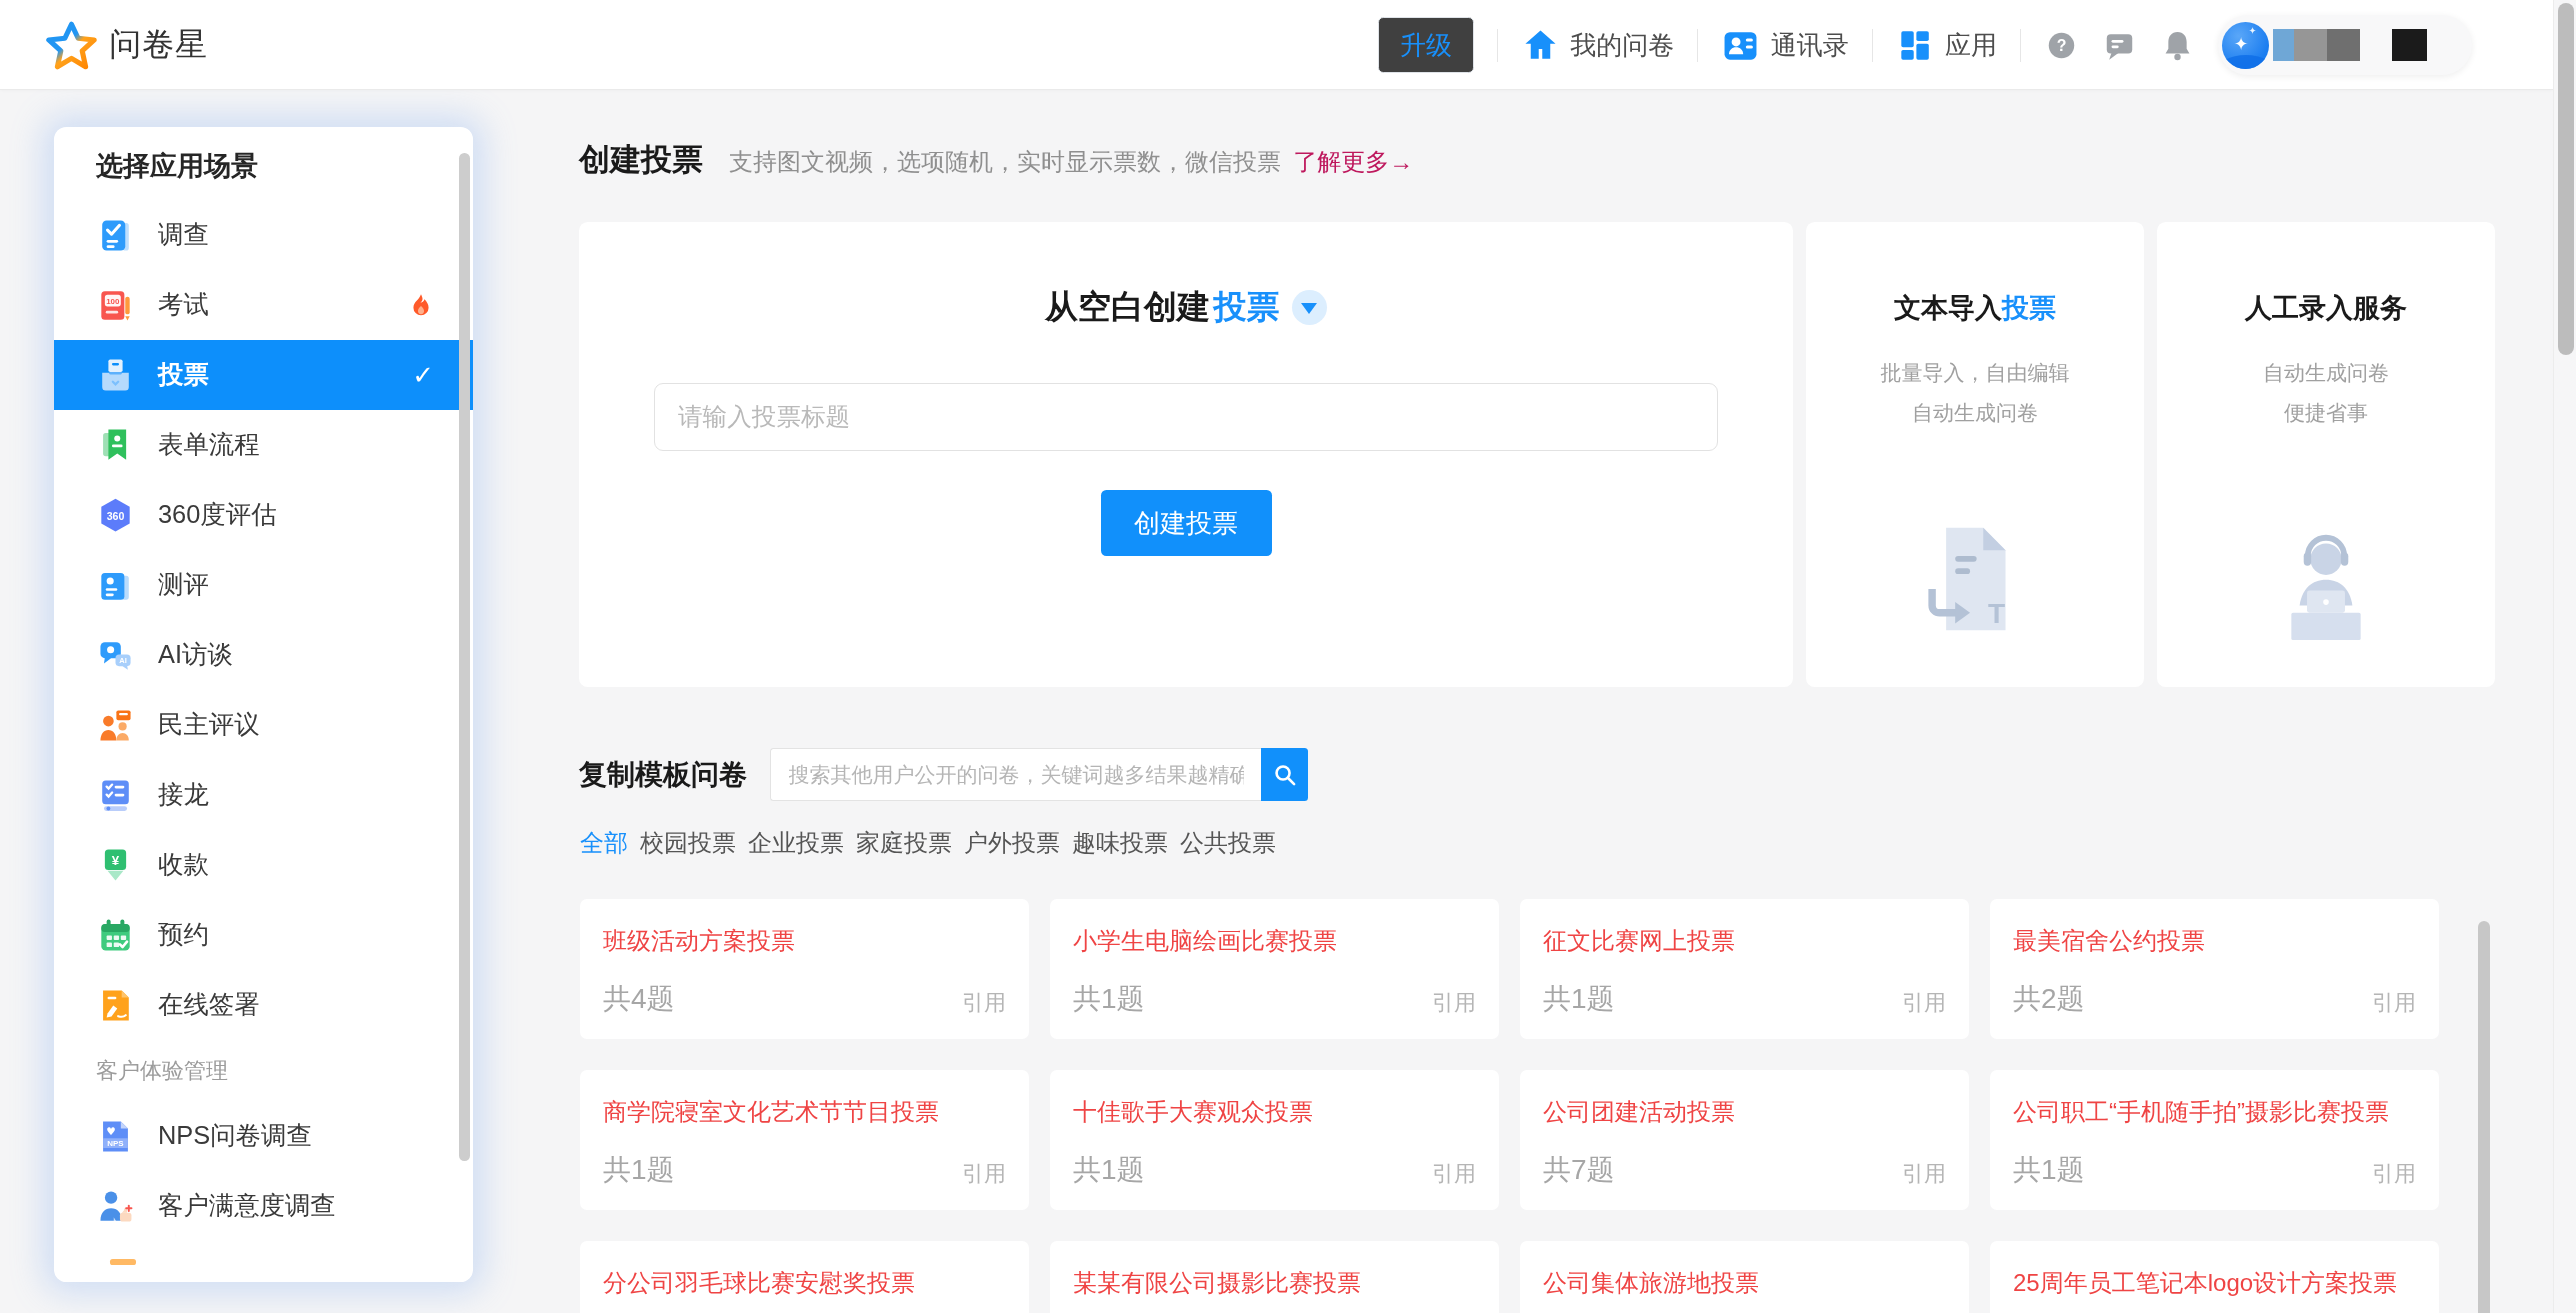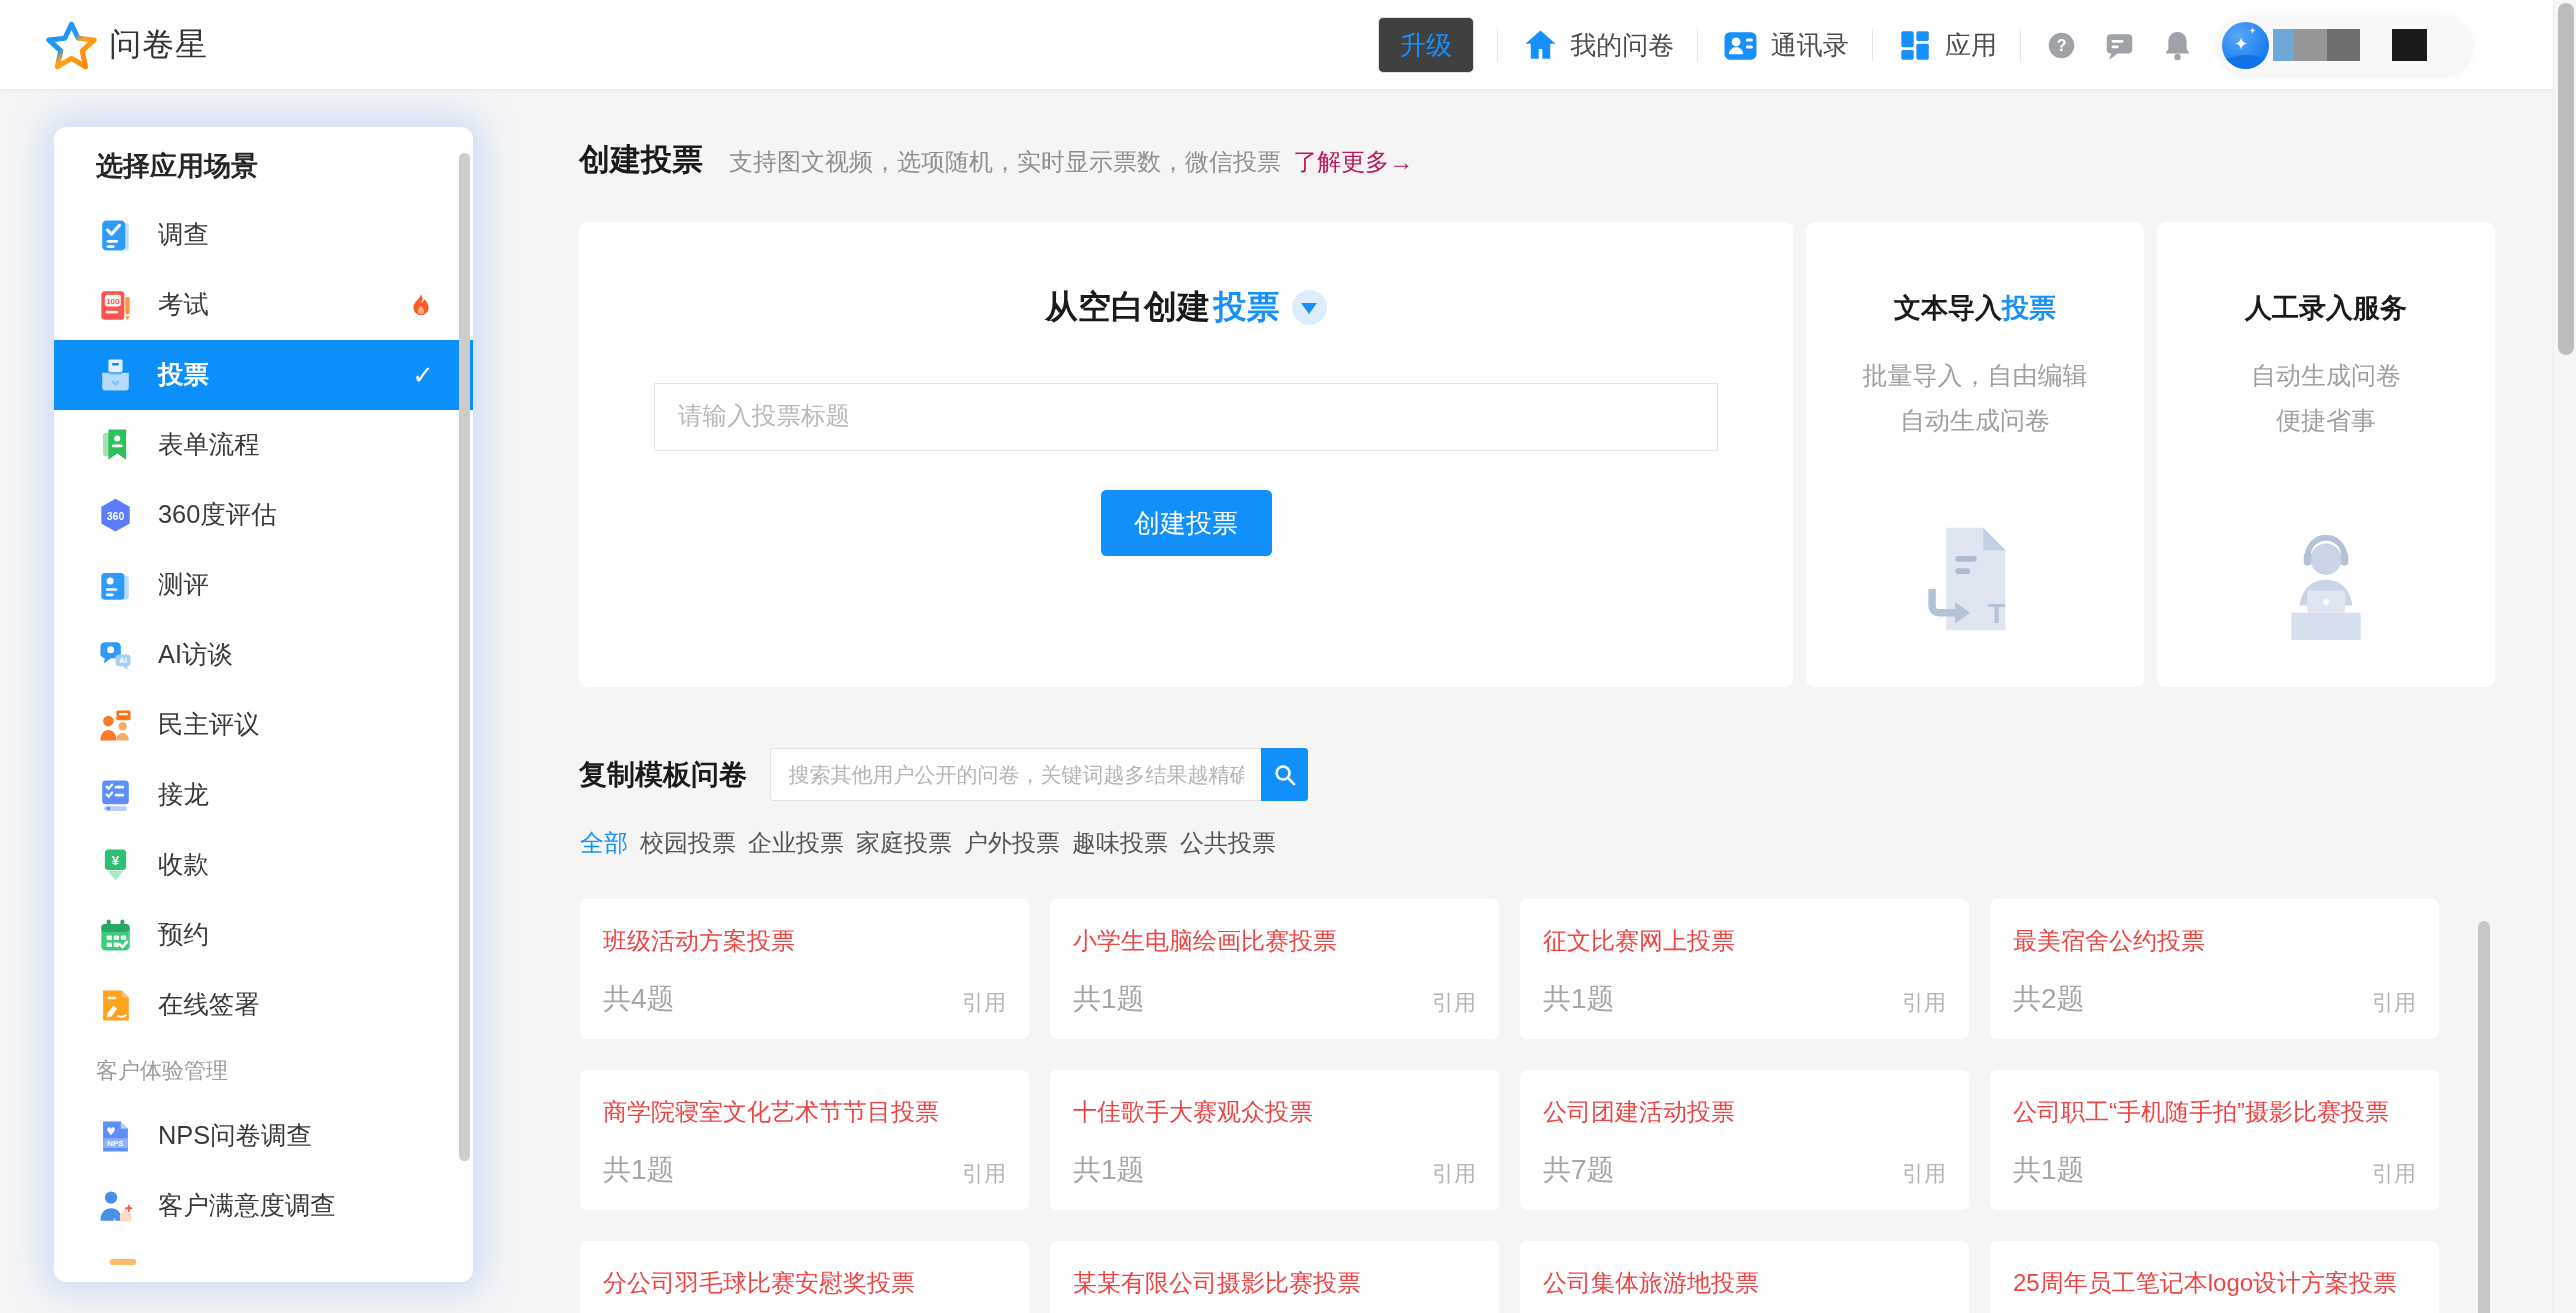--- a/index.html
+++ b/index.html
@@ -48,29 +48,29 @@
   .sec-title { font-size:31px; font-weight:bold; color:#1a1a1a; }
   .sec-sub { margin-left:26px; font-size:24px; color:#8f8f8f; }
   .sec-link { margin-left:12.3px; font-size:24px; color:#be185d; cursor:pointer; }
 
   .card { position:absolute; background:#fff; border-radius:8.8px; }
   .blank-card { left:579px; top:222px; width:1214px; height:465px; }
   .bc-title { margin-top:63px; text-align:center; font-size:33px; font-weight:bold; color:#1a1a1a; display:flex; justify-content:center; align-items:center; gap:3.5px; }
   .bc-blue { color:#1890fb; }
   .dd-circle { width:35px; height:35px; margin-left:8.8px; border-radius:50%; background:#dceefe; display:flex; align-items:center; justify-content:center; cursor:pointer; }
   .dd-tri { width:0; height:0; border-left:8.8px solid transparent; border-right:8.8px solid transparent; border-top:11.4px solid #1890fb; margin-top:2.6px; }
-  .bc-input { display:block; margin:53px 75px 0; width:1064px; height:68px; border:0.9px solid #e2e2e2; border-radius:1px; font-size:24.6px; padding:0 23px; color:#333; outline:none; font-family:Liberation Mono, monospace; }
+  .bc-input { display:block; margin:53px 75px 0; width:1064px; height:68px; border:0.9px solid #e2e2e2; border-radius:9px; font-size:24.6px; padding:0 23px; color:#333; outline:none; font-family:Liberation Sans, sans-serif; }
   .bc-input::placeholder { color:#b9b9b9; }
   .bc-btn { display:block; margin:39px auto 0; width:171px; height:66px; background:#1190fb; color:#fff; font-size:26px; border:none; border-radius:5.3px; cursor:pointer; font-family:inherit; }
 
   .side-card { width:338px; height:465px; text-align:center; }
   .import-card { left:1806px; top:222px; }
   .manual-card { left:2157px; top:222px; }
   .sc-title { margin-top:68px; font-size:27px; font-weight:bold; color:#1a1a1a; }
-  .sc-line { font-size:25px; color:#a0a0a0; margin-top:12.3px; }
+  .sc-line { font-size:21px; color:#a0a0a0; margin-top:12.3px; }
   .sc-line.first { margin-top:33px; }
   .sc-ico { position:absolute; left:50%; transform:translateX(-50%); bottom:42px; }
 
   .tpl-title { position:absolute; left:579px; top:748px; height:53px; display:flex; align-items:center; font-size:28px; font-weight:bold; color:#1a1a1a; }
   .tpl-search { position:absolute; left:770px; top:748px; display:flex; }
   .tpl-input { width:491px; height:53px; border:0.9px solid #e3e3e3; border-right:none; border-radius:3.5px 0 0 3.5px; font-size:21px; padding:0 17.5px; outline:none; color:#333; background:#fff; font-family:inherit; }
   .tpl-input::placeholder { color:#b5b5b5; }
   .tpl-btn { width:47px; height:53px; background:#1190fb; border:none; border-radius:0 3.5px 3.5px 0; cursor:pointer; display:flex; align-items:center; justify-content:center; }
   .tabs { position:absolute; left:580px; top:828px; display:flex; gap:12px; font-size:24px; color:#555; line-height:30px; }
   .tab { cursor:pointer; }

